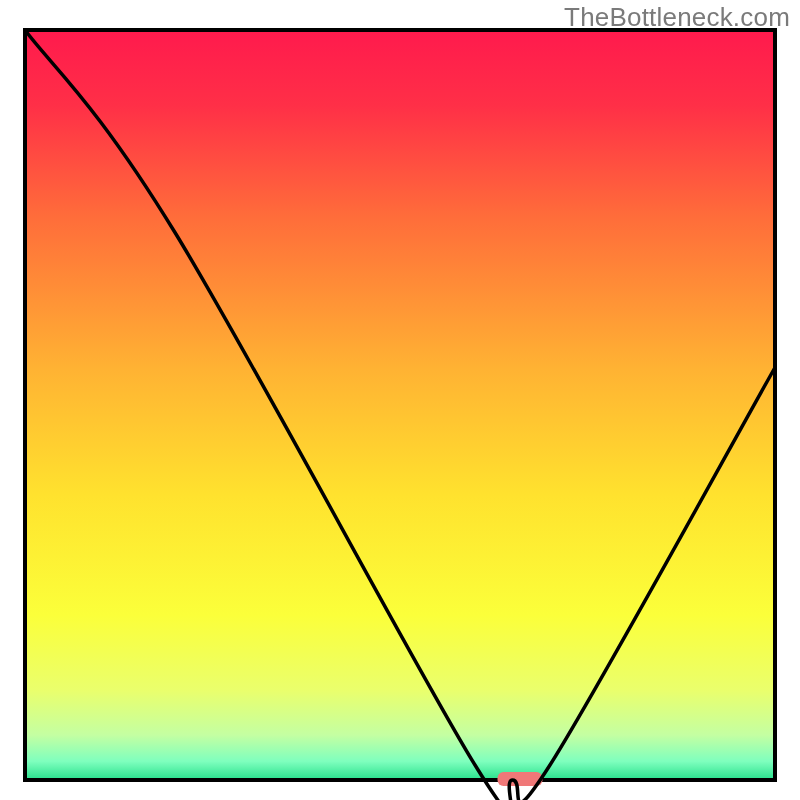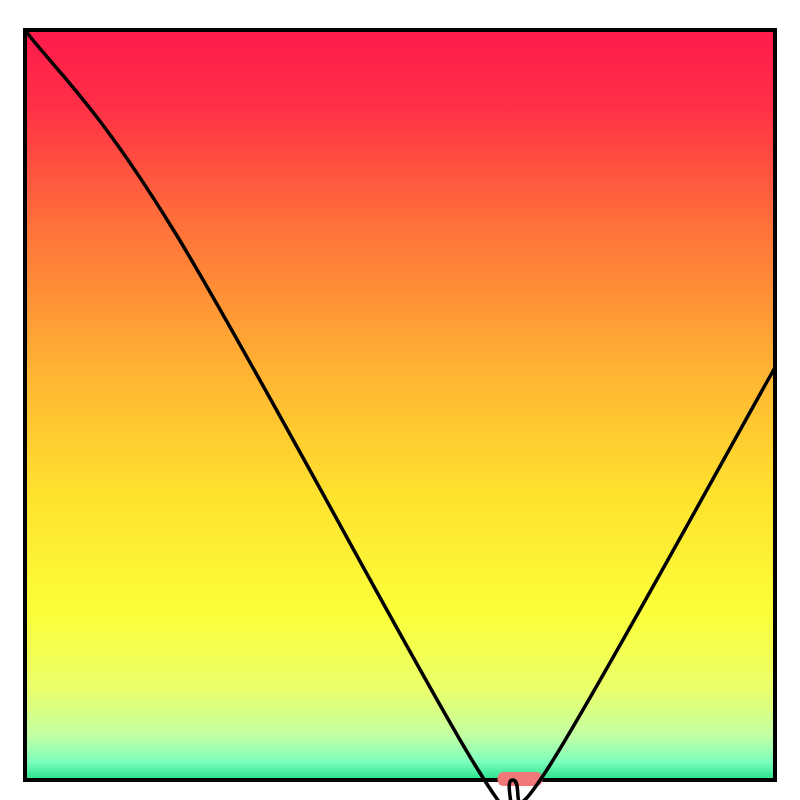--- a/index.html
+++ b/index.html
@@ -33,20 +33,21 @@
     width: 800px;
     height: 800px;
     display: block;
   }
 </style>
 </head>
 <body>
 
 <div class="frame">
 
+  <div class="watermark">TheBottleneck.com</div>
 
   <svg class="chart" viewBox="0 0 800 800">
     <defs>
       <linearGradient id="bg-grad" x1="0" y1="0" x2="0" y2="1">
       <stop offset="0%" stop-color="#ff1a4d"></stop>
           <stop offset="10%" stop-color="#ff2f47"></stop>
           <stop offset="25%" stop-color="#ff6d3a"></stop>
           <stop offset="45%" stop-color="#ffb233"></stop>
           <stop offset="62%" stop-color="#ffe22e"></stop>
           <stop offset="78%" stop-color="#fbff3a"></stop>

